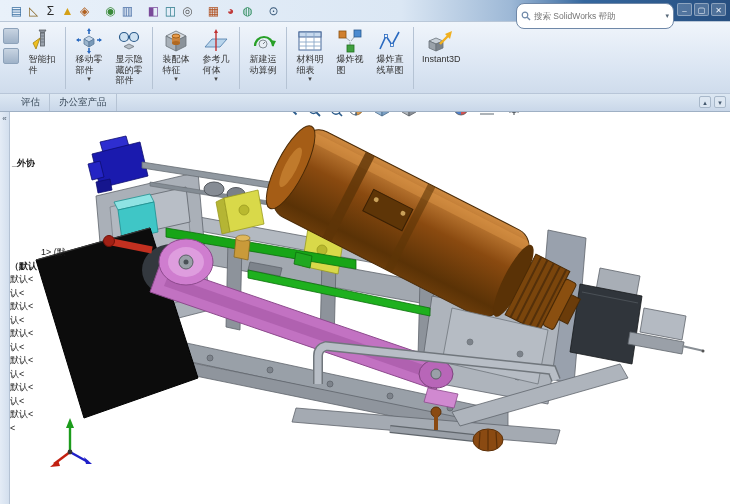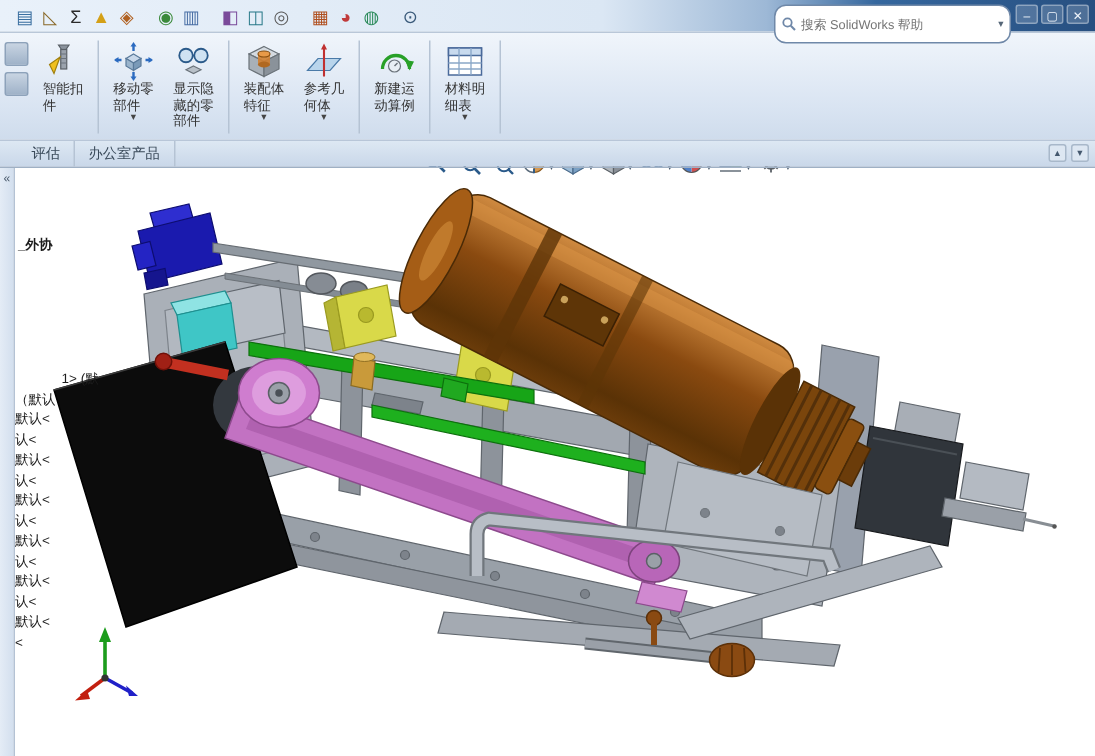--- a/index.html
+++ b/index.html
@@ -207,21 +207,62 @@
             <rect x="2" y="4" width="22" height="5" fill="#c8daee" stroke="#4a6a9a" stroke-width="1"></rect>
             <path d="M2 14h22M2 18h22M9 4v18M17 4v18" stroke="#8aa8c8" stroke-width="0.9"></path>
           </svg>
         </span>
         <div class="rlabel">
           <div>材料明</div>
           <div>细表</div>
         </div>
         <span class="rcaret">▾</span>
       </div>
+      <div class="rbtn">
+        <span class="ricon">
+          <svg width="26" height="26" viewBox="0 0 26 26">
+            <path d="M8 9l5 4M18 8l-4 5M13 20v-6" stroke="#8a929a" stroke-width="0.8"></path>
+            <rect x="2" y="3" width="7" height="7" fill="#d08030" stroke="#8a5010" stroke-width="0.8"></rect>
+            <rect x="17" y="2" width="7" height="7" fill="#4a8ad0" stroke="#2a5a90" stroke-width="0.8"></rect>
+            <rect x="10" y="17" width="7" height="7" fill="#40a040" stroke="#207020" stroke-width="0.8"></rect>
+          </svg>
+        </span>
+        <div class="rlabel">
+          <div>爆炸视</div>
+          <div>图</div>
+        </div>
+      </div>
+      <div class="rbtn">
+        <span class="ricon">
+          <svg width="26" height="26" viewBox="0 0 26 26">
+            <path d="M3 21L9 8l6 9 7-13" fill="none" stroke="#2a6ac0" stroke-width="1.6"></path>
+            <rect x="7.5" y="6.5" width="3" height="3" fill="#f0f4f8" stroke="#2a6ac0" stroke-width="0.8"></rect>
+            <rect x="13.5" y="15.5" width="3" height="3" fill="#f0f4f8" stroke="#2a6ac0" stroke-width="0.8"></rect>
+          </svg>
+        </span>
+        <div class="rlabel">
+          <div>爆炸直</div>
+          <div>线草图</div>
+        </div>
+      </div>
       <div class="rsep"></div>
+      <div class="rbtn">
+        <span class="ricon">
+          <svg width="26" height="26" viewBox="0 0 26 26">
+            <polygon points="8,10 15,13 8,16 1,13" fill="#c8d0d8" stroke="#6a727a" stroke-width="0.8"></polygon>
+            <polygon points="1,13 8,16 8,23 1,20" fill="#9aa2aa" stroke="#6a727a" stroke-width="0.8"></polygon>
+            <polygon points="15,13 8,16 8,23 15,20" fill="#7a828a" stroke="#6a727a" stroke-width="0.8"></polygon>
+            <path d="M12 16L21 7" stroke="#f0b020" stroke-width="2.4"></path>
+            <polygon points="24,3 17,6 22,11" fill="#f0b020"></polygon>
+          </svg>
+        </span>
+        <div class="rlabel">
+          <div>Instant3D</div>
+        </div>
+      </div>
     </div>
 </div>
 
 <div class="tabrow">
   <div class="tab">
       <span>评估</span>
     </div>
   <div class="tab">
       <span>办公室产品</span>
     </div>
@@ -385,21 +426,21 @@
       <ellipse cx="488" cy="328" rx="15" ry="11" fill="#8a4a12" stroke="#5c3008"></ellipse>
       <path d="M480,320 l-1,16 M488,318 l0,20 M496,320 l1,16" stroke="#5c3008" stroke-width="1.2"></path>
       <circle cx="436" cy="300" r="5" fill="#8a4a12" stroke="#5c3008"></circle>
       <path d="M436,304 L436,318" stroke="#8a4a12" stroke-width="4"></path>
     </g>
   </svg>
 
   <div id="tree-frags">
       <div class="tfrag" style="top: 46px; left: 12px; font-weight: bold;">_外协</div>
       <div class="tfrag" style="top: 135px; left: 10px; padding-left: 31px;">1&gt; (默</div>
-      <div class="tfrag" style="top: 148.5px; left: 10px;">（默认</div>
+      <div class="tfrag" style="top: 148.5px; left: 10px; font-weight: bold;">（默认</div>
       <div class="tfrag" style="top: 162px; left: 10px;">默认&lt;</div>
       <div class="tfrag" style="top: 175.5px; left: 10px;">认&lt;</div>
       <div class="tfrag" style="top: 189px; left: 10px;">默认&lt;</div>
       <div class="tfrag" style="top: 202.5px; left: 10px;">认&lt;</div>
       <div class="tfrag" style="top: 216px; left: 10px;">默认&lt;</div>
       <div class="tfrag" style="top: 229.5px; left: 10px;">认&lt;</div>
       <div class="tfrag" style="top: 243px; left: 10px;">默认&lt;</div>
       <div class="tfrag" style="top: 256.5px; left: 10px;">认&lt;</div>
       <div class="tfrag" style="top: 270px; left: 10px;">默认&lt;</div>
       <div class="tfrag" style="top: 283.5px; left: 10px;">认&lt;</div>

